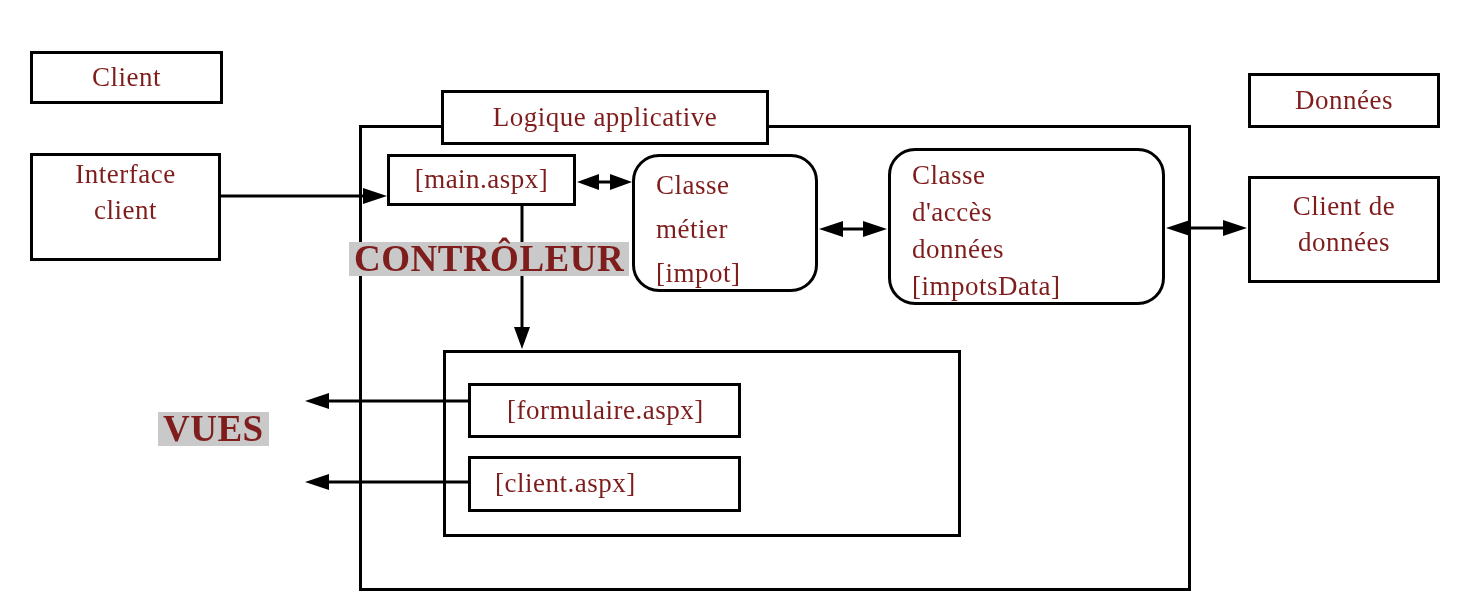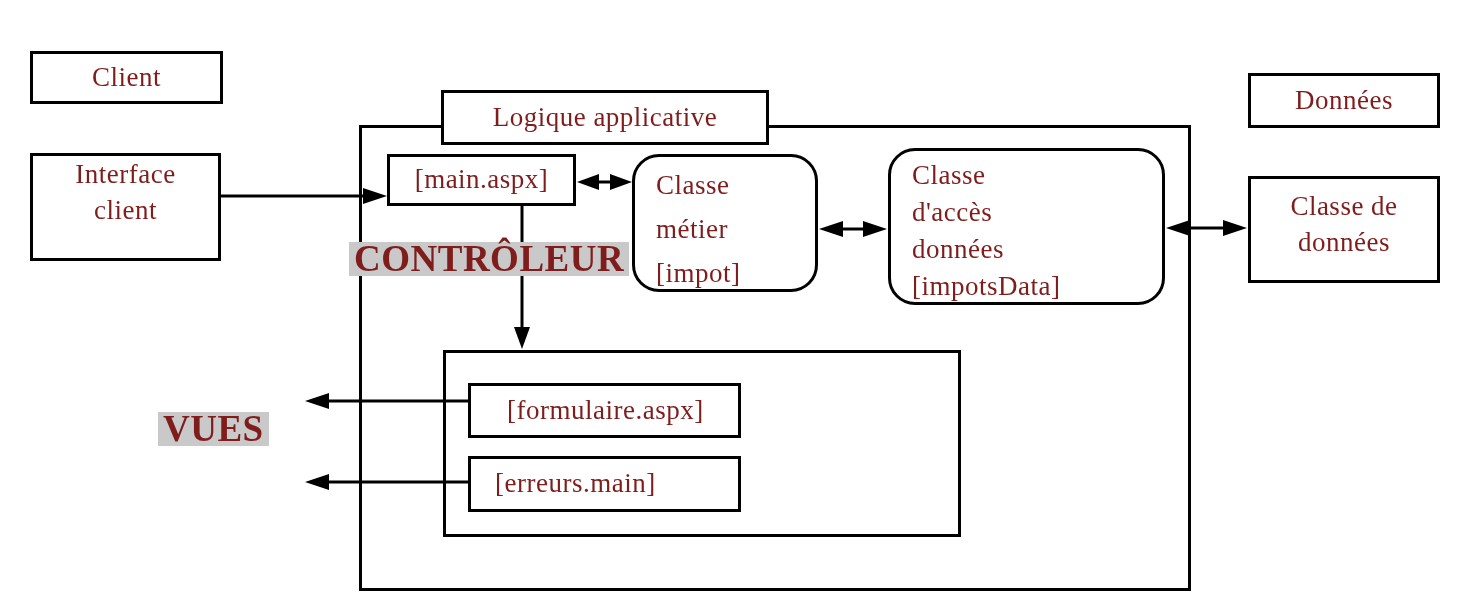--- a/index.html
+++ b/index.html
@@ -166,27 +166,27 @@
   </div>
 
   <div class="box left-lines" id="box-acces">
     <div>Classe</div>
     <div>d'accès</div>
     <div>données</div>
     <div>[impotsData]</div>
   </div>
 
   <div class="box center-top" id="box-sources">
-    <div>Classe de</div>
+    <div>Client de</div>
     <div>données</div>
   </div>
 
   <div class="box left-vcenter" id="box-formulaire">
     <span>[formulaire.aspx]</span>
   </div>
   <div class="box left-vcenter" id="box-erreurs">
-    <span>[erreurs.main]</span>
+    <span>[client.aspx]</span>
   </div>
 
   <div class="hl-label" id="lbl-controleur" style="background-color: rgb(201, 201, 201);">CONTRÔLEUR</div>
   <div class="hl-label" id="lbl-vues" style="background-color: rgb(201, 201, 201);">VUES</div>
 
 </div>
 
 </body></html>

